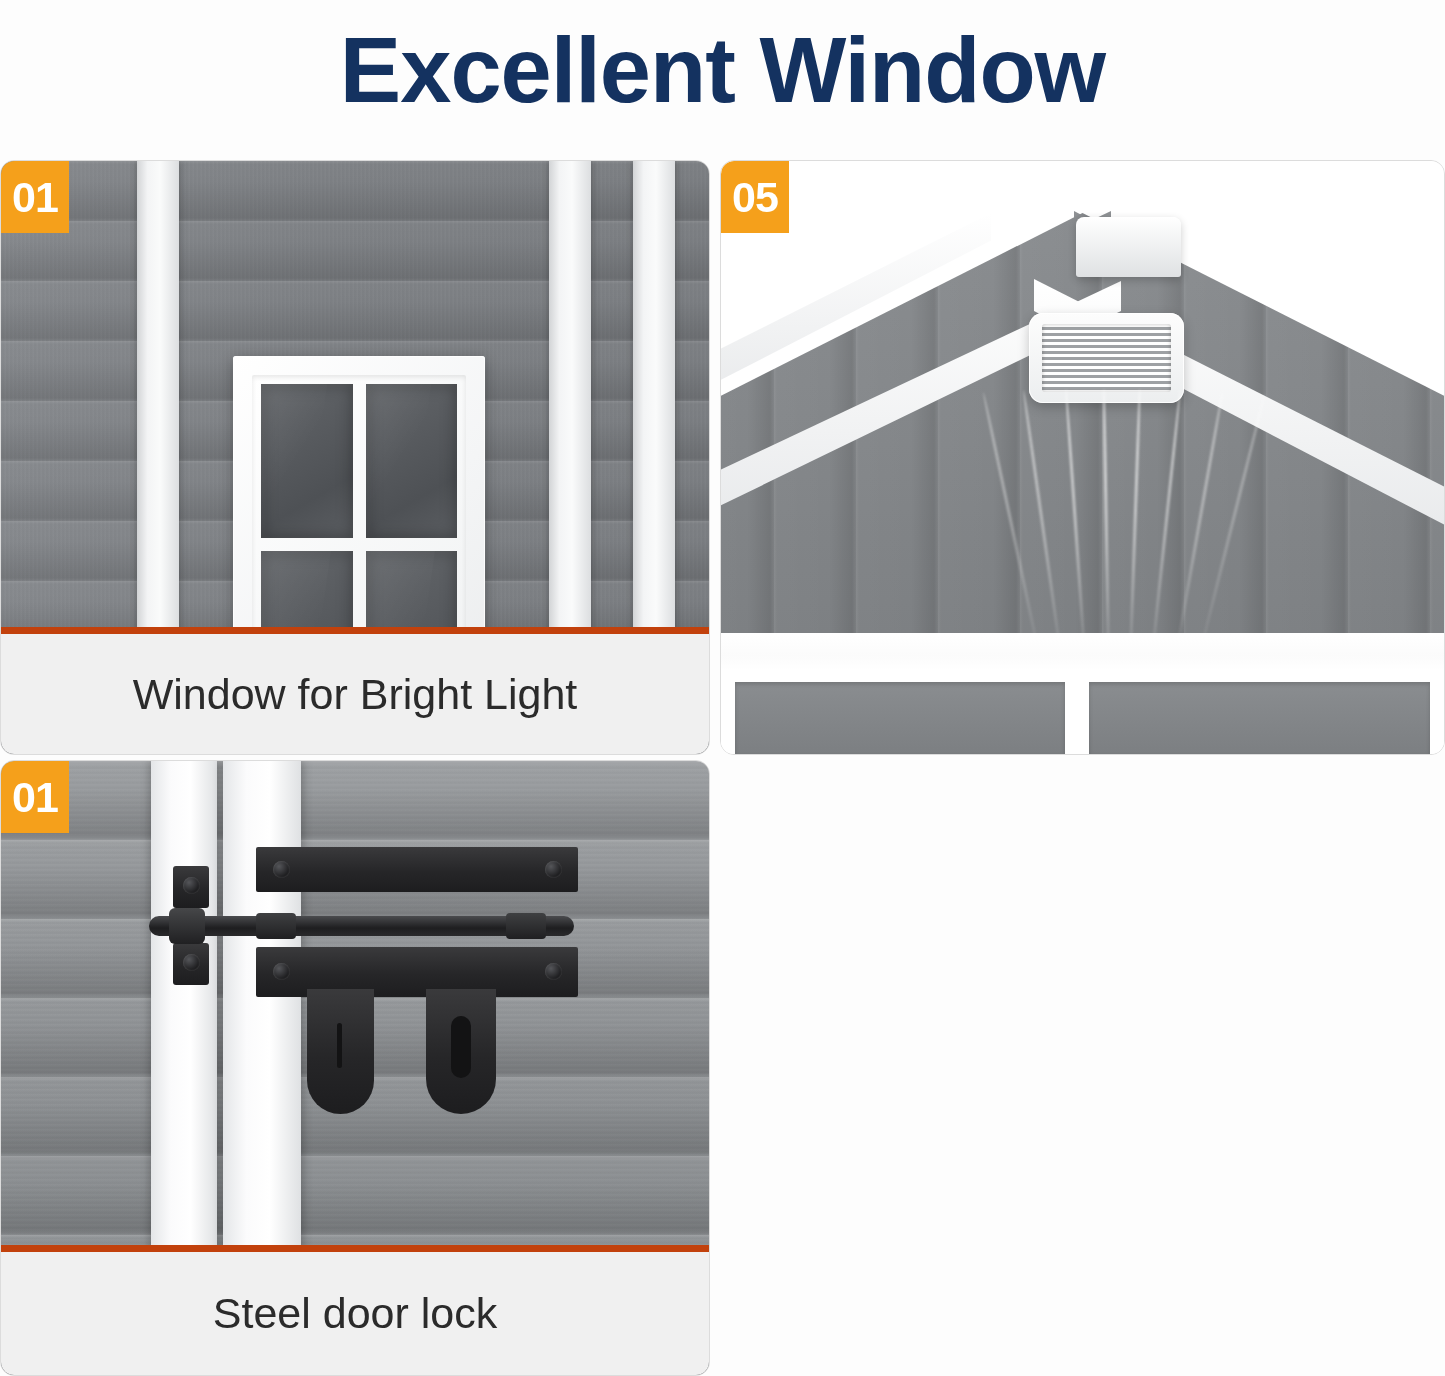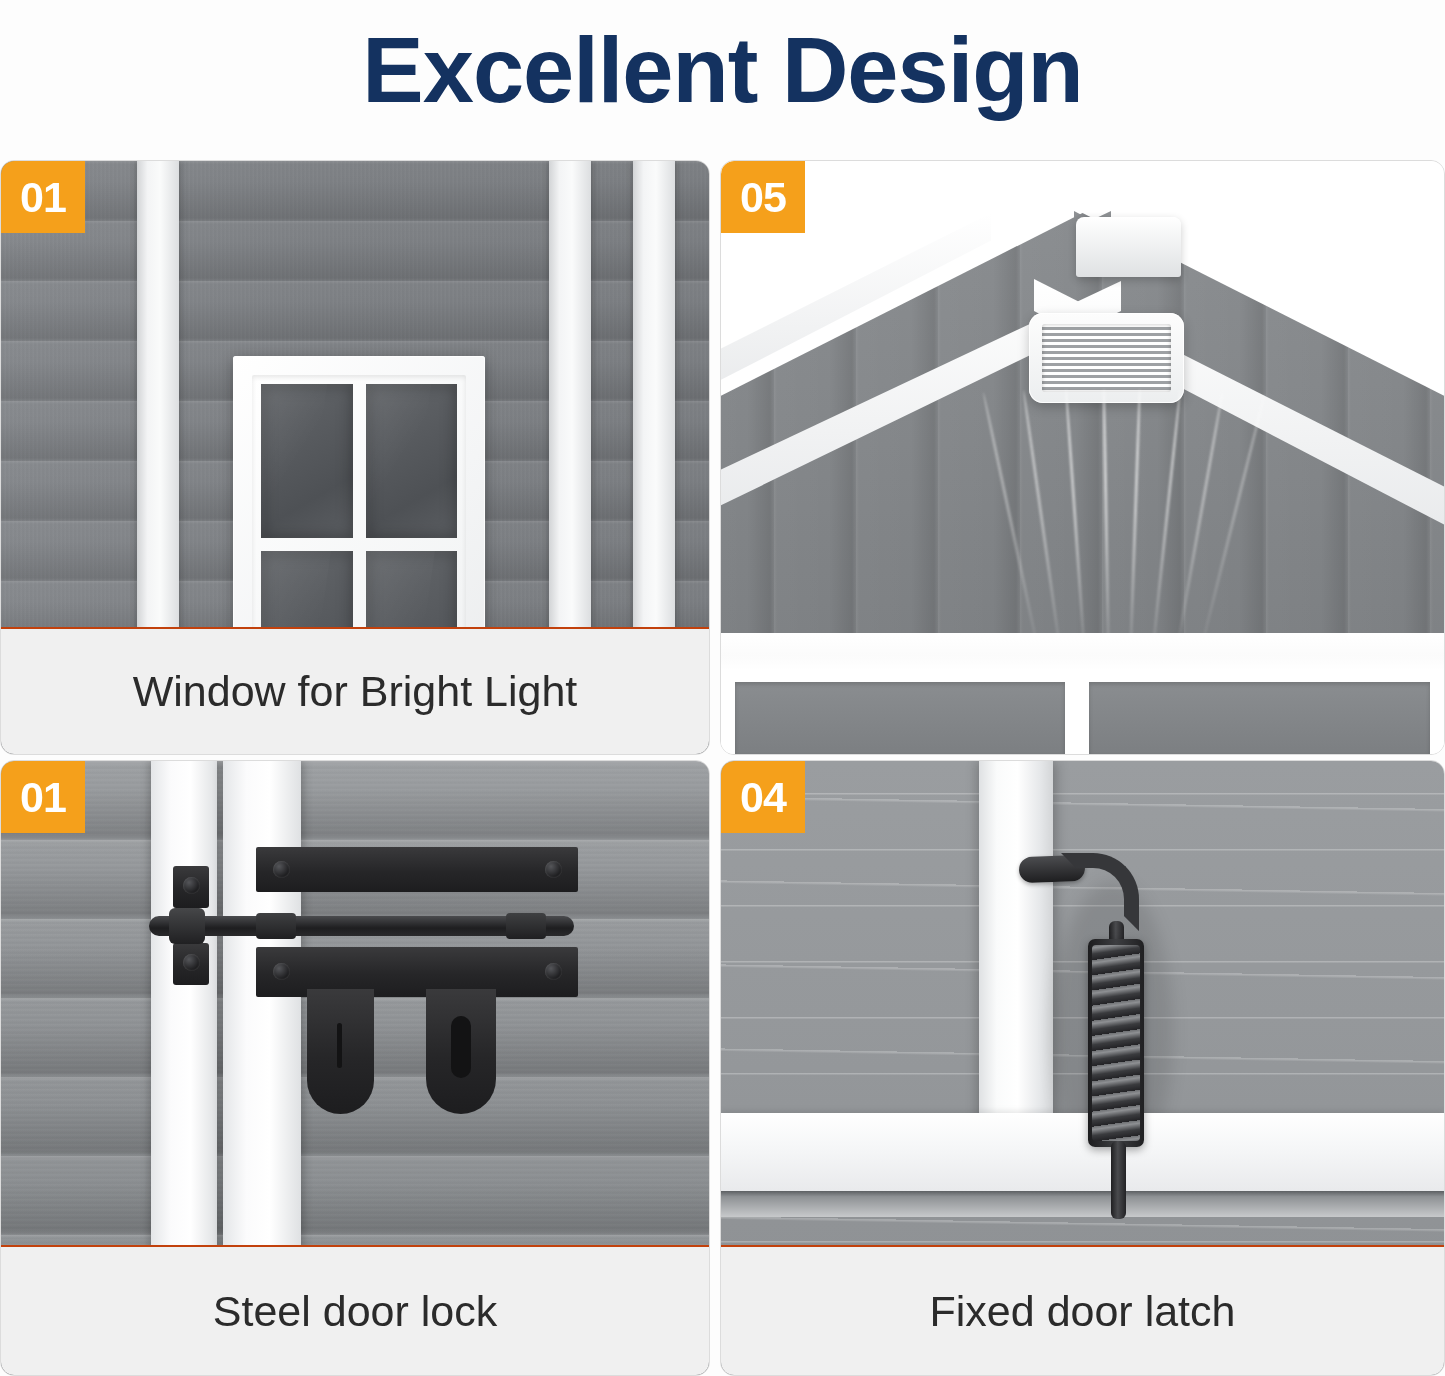--- a/index.html
+++ b/index.html
@@ -36,40 +36,40 @@
     position:relative;
     border:1px solid #dcdcdc;
     border-radius:14px;
     overflow:hidden;
     background:#f0f0f0;
   }
 
   
   .badge {
     position:absolute; left:0; top:0; z-index:40;
-    width:84px; height:72px;
+    width:68px; height:72px;
     background:#F5A01B;
     border-top-left-radius:13px;
     display:flex; align-items:center; justify-content:center;
   }
   .badge span {
     color:#ffffff; font-size:43px; font-weight:bold;
     letter-spacing:-1px; line-height:1;
     font-family:"Liberation Sans", sans-serif;
   }
 
   
   .photo { position:absolute; left:0; top:0; right:0; bottom:0; overflow:hidden; }
 
   
   .caption {
     position:absolute; left:0; right:0; bottom:0; z-index:30;
     background:#f0f0f0;
     display:flex; align-items:center; justify-content:center;
-    border-top:2px solid #c2410c;
+    border-top:7px solid #c2410c;
     border-bottom-left-radius:13px; border-bottom-right-radius:13px;
   }
   .caption span {
     color:#2b2b2b; font-size:43px; font-weight:400;
     font-family:"Liberation Sans", sans-serif;
   }
   .c1 .caption, .c2 .caption { height:127px; }
   .c3 .caption, .c4 .caption { height:130px; }
 
   
@@ -272,21 +272,21 @@
   .shadow-soft {
     position:absolute; background:rgba(0,0,0,.10); filter:blur(8px); border-radius:50%;
   }
 </style>
 </head>
 <body>
 
 <div class="page">
 
   <div class="title-wrap">
-    <div class="title">Excellent Design</div>
+    <div class="title">Excellent Window</div>
   </div>
 
   <div class="grid">
 
     <div class="card c1">
       <div class="photo">
         <div class="siding"></div>
         <div class="batten" style="left:136px;"></div>
         <div class="batten" style="left:548px;"></div>
         <div class="batten" style="left:632px;"></div>
@@ -392,44 +392,15 @@
 
       <div class="badge">
         <span>01</span>
       </div>
 
       <div class="caption">
         <span>Steel door lock</span>
       </div>
     </div>
 
-    <div class="card c4">
-      <div class="photo">
-        <div class="doorface"></div>
-        <div class="grain"></div>
-        <div class="grain2"></div>
-
-        <div class="mullion" style="left:258px; height:360px;"></div>
-        <div class="shadow-soft" style="left:332px; top:120px; width:120px; height:300px;"></div>
-
-        <div class="sill" style="left:0; right:0; top:352px; height:78px;"></div>
-        <div class="floorstrip" style="top:430px; height:26px;"></div>
-
-        <div class="grip" style="left:298px; top:95px; width:66px; transform:rotate(-2deg);"></div>
-        <div class="rod-elbow" style="left:340px; top:92px;"></div>
-        <div class="rod" style="left:388px; top:160px; height:50px;"></div>
-        <div class="spring-box" style="left:367px; top:178px; width:56px; height:208px;">
-          <div class="coil"></div>
-        </div>
-        <div class="rod" style="left:390px; top:380px; height:78px;"></div>
-      </div>
-
-      <div class="badge">
-        <span>04</span>
-      </div>
-
-      <div class="caption">
-        <span>Fixed door latch</span>
-      </div>
-    </div>
 
   </div>
 </div>
 
 </body></html>

